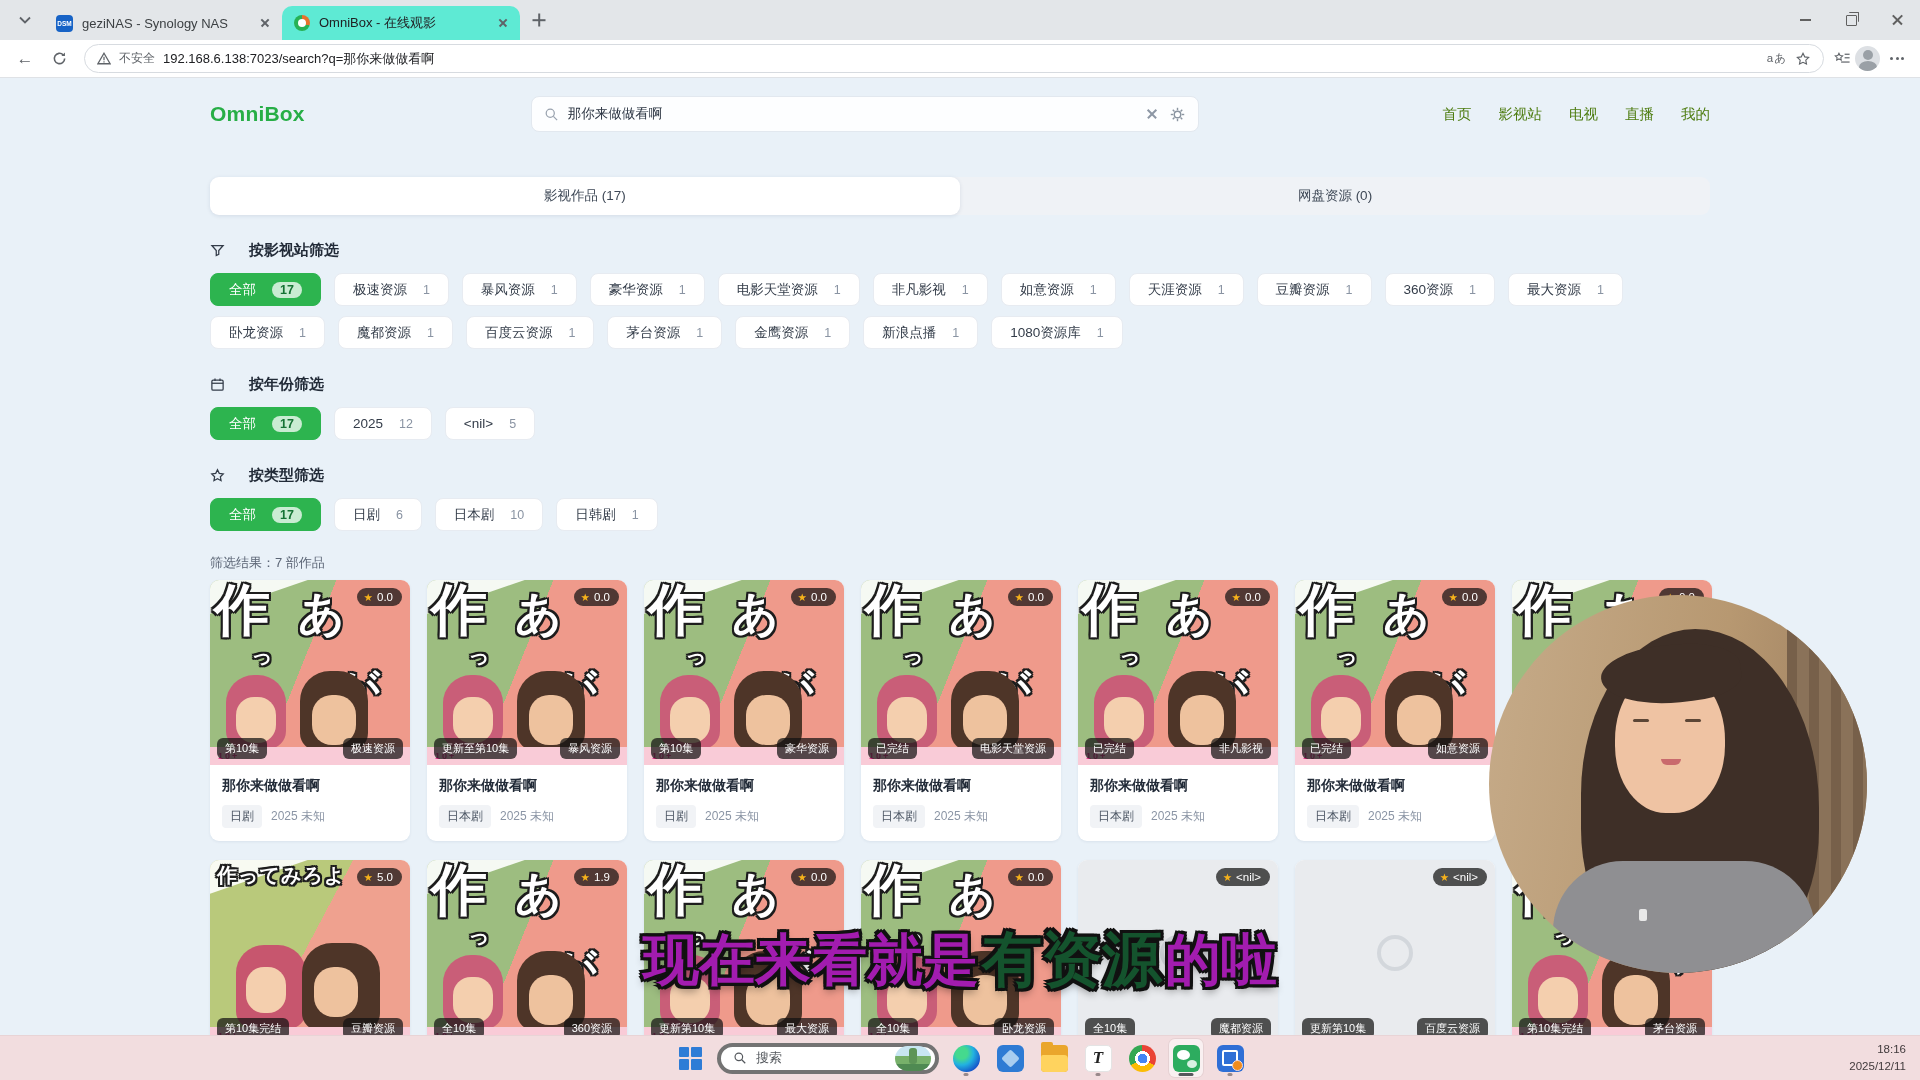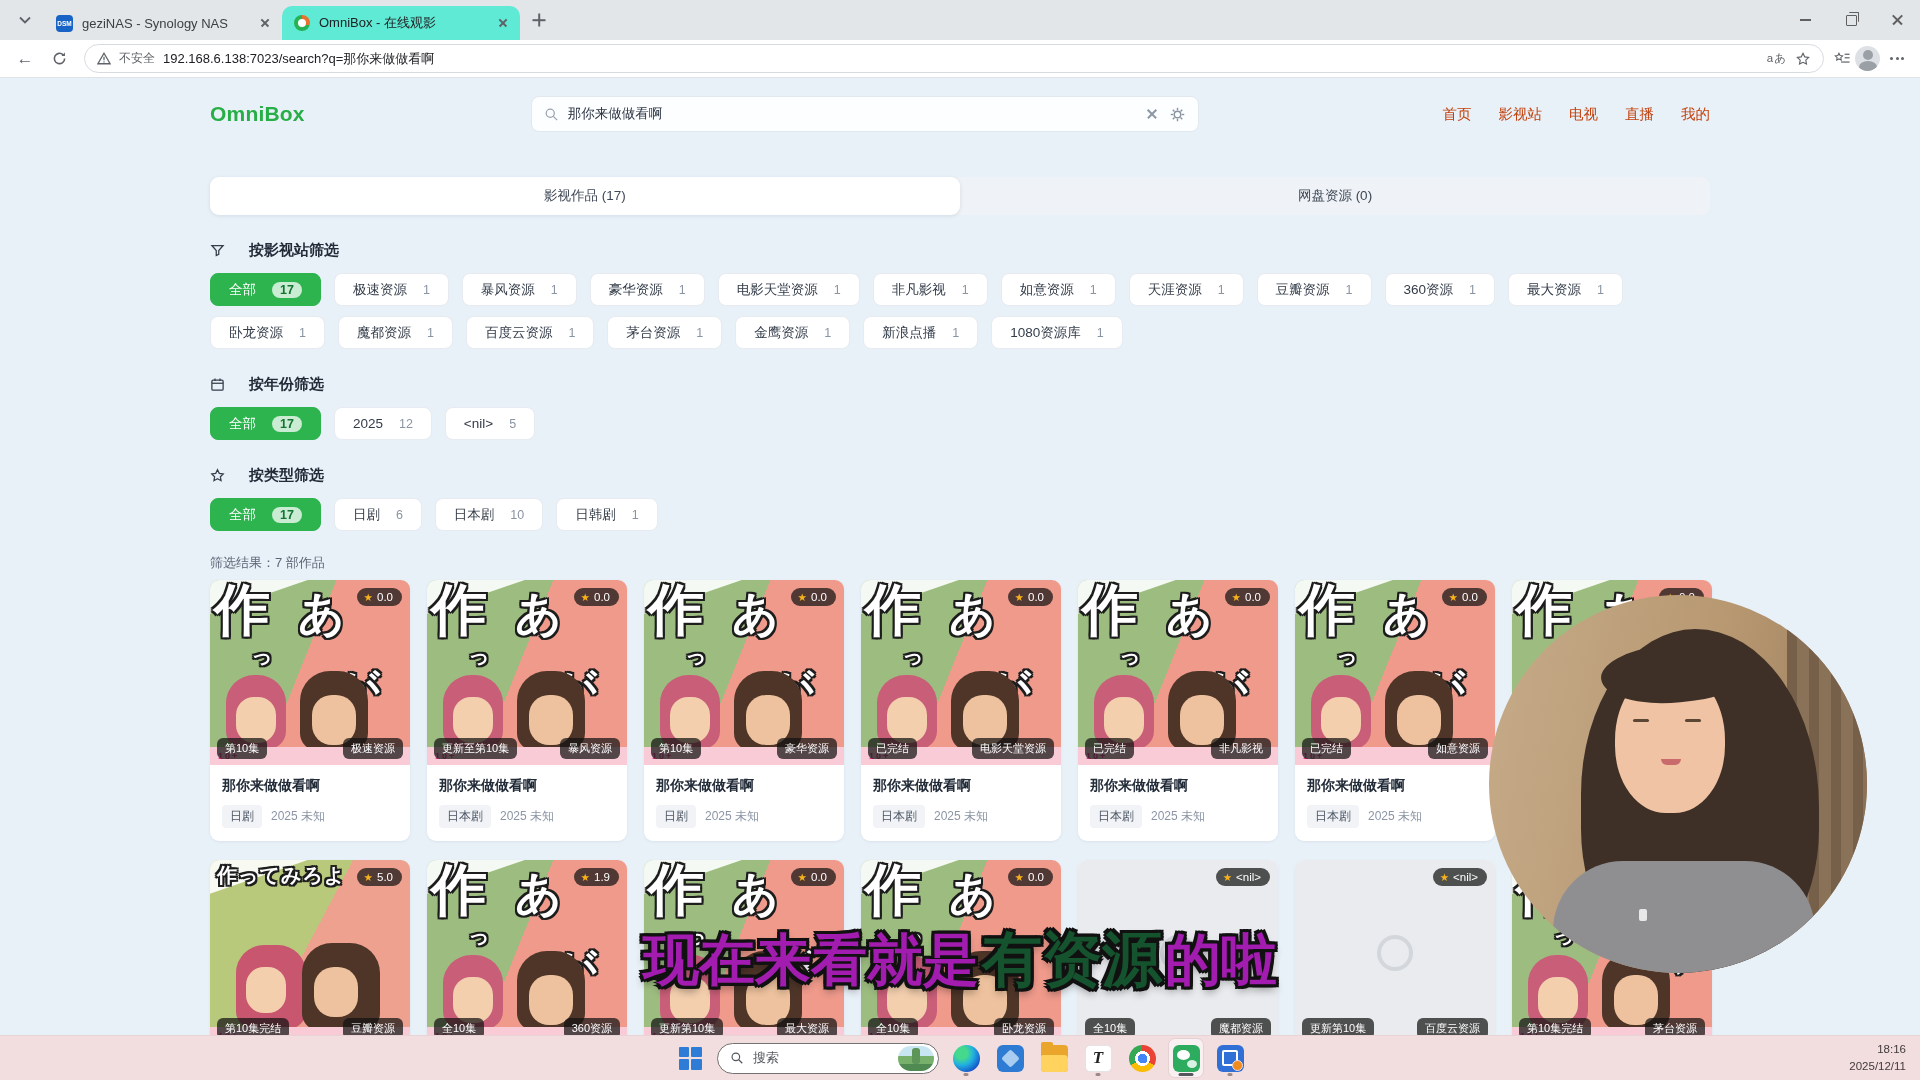--- a/index.html
+++ b/index.html
@@ -48,21 +48,21 @@
   .page{position:absolute;top:79px;left:0;right:0;bottom:45px;background:#e9f1f8;overflow:hidden}
   .container{width:1500px;margin:0 auto}
   .site-header{display:flex;align-items:center;height:62px;padding-top:8px}
   .logo{color:#27ae46;font-size:21px;font-weight:bold;letter-spacing:.2px}
   .hsearch{margin-left:226px;width:668px;height:36px;background:#fdfeff;border:1px solid #e2e8ef;border-radius:8px;display:flex;align-items:center;padding:0 12px;gap:9px}
   .hsearch input{border:0;outline:0;flex:1;font-size:13.5px;color:#2b3442;background:transparent;font-family:inherit}
   .xclear{width:16px;height:16px;position:relative;flex:0 0 auto}
   .xclear::before,.xclear::after{content:"";position:absolute;left:2px;top:7px;width:12px;height:1.7px;background:#8d97a5}
   .xclear::before{transform:rotate(45deg)}.xclear::after{transform:rotate(-45deg)}
   .hnav{margin-left:auto;display:flex;gap:27px}
-  .nav-link{font-size:14.5px;color:#c2410c;cursor:pointer;white-space:nowrap}
+  .nav-link{font-size:14.5px;color:#4d7c0f;cursor:pointer;white-space:nowrap}
 
   .seg{margin-top:36px;display:flex;background:#eff2f6;border-radius:9px;height:38px;padding:0}
   .seg-item{flex:1;display:flex;align-items:center;justify-content:center;border-radius:9px;font-size:13.5px;color:#3e4856}
   .seg-item.on{background:#fff;box-shadow:0 1px 4px rgba(20,40,80,.10)}
 
   .fsec{margin-top:26px;display:flex;align-items:center;gap:24px;font-size:15px;font-weight:bold;color:#222b38}
   .fsec svg{flex:0 0 auto}
   .chips{margin-top:13px;display:flex;flex-wrap:wrap;column-gap:13px;row-gap:10px}
   .chip{display:flex;align-items:center;height:33px;padding:0 18px;gap:16px;background:#fff;border:1px solid #e7ebf1;border-radius:8px;font-size:13.5px;color:#333c49;cursor:pointer}
   .chip-count{font-size:12.5px;color:#8a94a3}
@@ -121,21 +121,21 @@
 
   
   .taskbar{position:absolute;left:0;right:0;bottom:0;height:45px;background:#f2dddf;z-index:50;border-top:1px solid rgba(0,0,0,.04)}
   .tb-center{position:absolute;left:50%;top:0;height:100%;transform:translateX(-50%);display:flex;align-items:center;gap:10px}
   .slot{position:relative;width:34px;height:38px;display:flex;align-items:center;justify-content:center;border-radius:6px}
   .slot.run::after{content:"";position:absolute;bottom:1px;left:50%;transform:translateX(-50%);width:5px;height:3px;border-radius:2px;background:#99898b}
   .slot.focus{background:rgba(255,255,255,.55);box-shadow:0 0 0 1px rgba(0,0,0,.05)}
   .slot.focus::after{content:"";position:absolute;bottom:1px;left:50%;transform:translateX(-50%);width:15px;height:3px;border-radius:2px;background:#56575c}
   .win-logo{width:23px;height:23px;display:grid;grid-template-columns:1fr 1fr;grid-template-rows:1fr 1fr;gap:2px}
   .win-logo i{background:#2e7cd6;border-radius:1px}
-  .tb-search{width:222px;height:31px;border-radius:16px;background:#fff;border:1px solid #737373;display:flex;align-items:center;gap:9px;padding:0 4px 0 12px}
+  .tb-search{width:222px;height:31px;border-radius:16px;background:#fff;border:4px solid #737373;display:flex;align-items:center;gap:9px;padding:0 4px 0 12px}
   .tb-search .q{flex:1;font-size:13px;color:#53575c}
   .tb-img{width:36px;height:25px;border-radius:13px;background:linear-gradient(180deg,#c8e6f2 0 42%,#77b06a 42% 72%,#4f8a52 72% 100%);position:relative;overflow:hidden}
   .tb-img::after{content:"";position:absolute;left:14px;top:2px;width:8px;height:16px;background:#5d9457;border-radius:3px}
   .ic{width:27px;height:27px;border-radius:6px;position:relative}
   .ic-edge{border-radius:50%;background:radial-gradient(circle at 32% 30%,#45d98e 0 22%,#22b2e0 45%,#1551c9 78%)}
   .ic-photos{background:#2e7bd4}
   .ic-photos::after{content:"";position:absolute;left:7px;top:7px;width:13px;height:13px;background:#a8cdf0;border-radius:2px;transform:rotate(45deg)}
   .ic-folder{background:linear-gradient(#eaa62c,#eaa62c);border-radius:4px}
   .ic-folder::before{content:"";position:absolute;left:0;top:-3px;width:12px;height:6px;background:#eaa62c;border-radius:2px 2px 0 0}
   .ic-folder::after{content:"";position:absolute;left:0;bottom:0;width:100%;height:17px;background:#ffd35e;border-radius:2px 4px 4px 4px}

